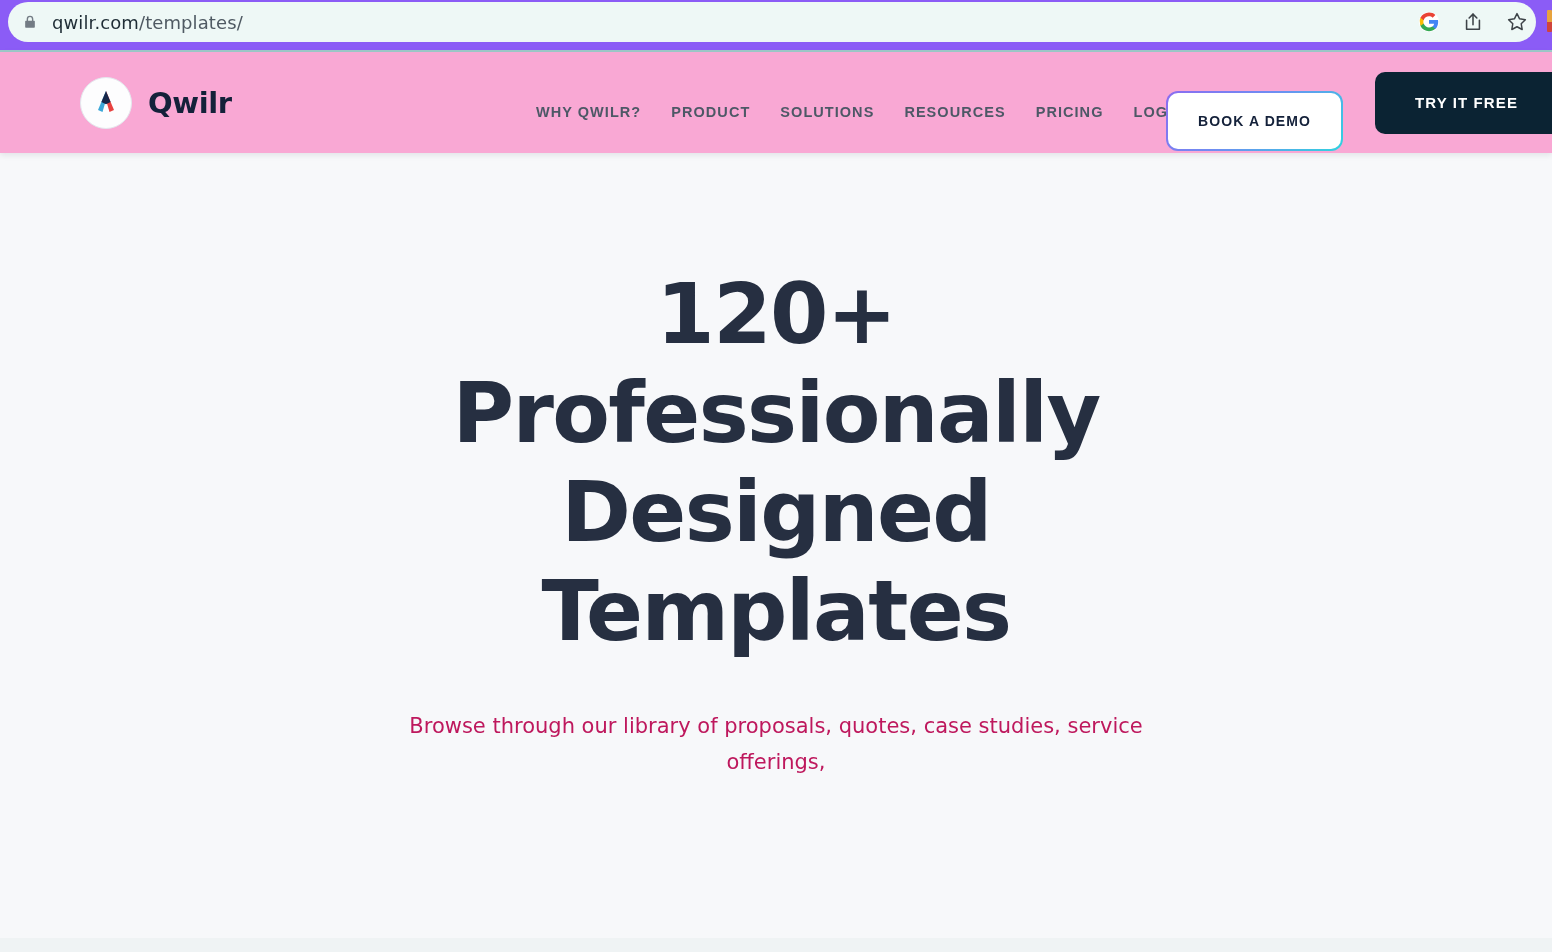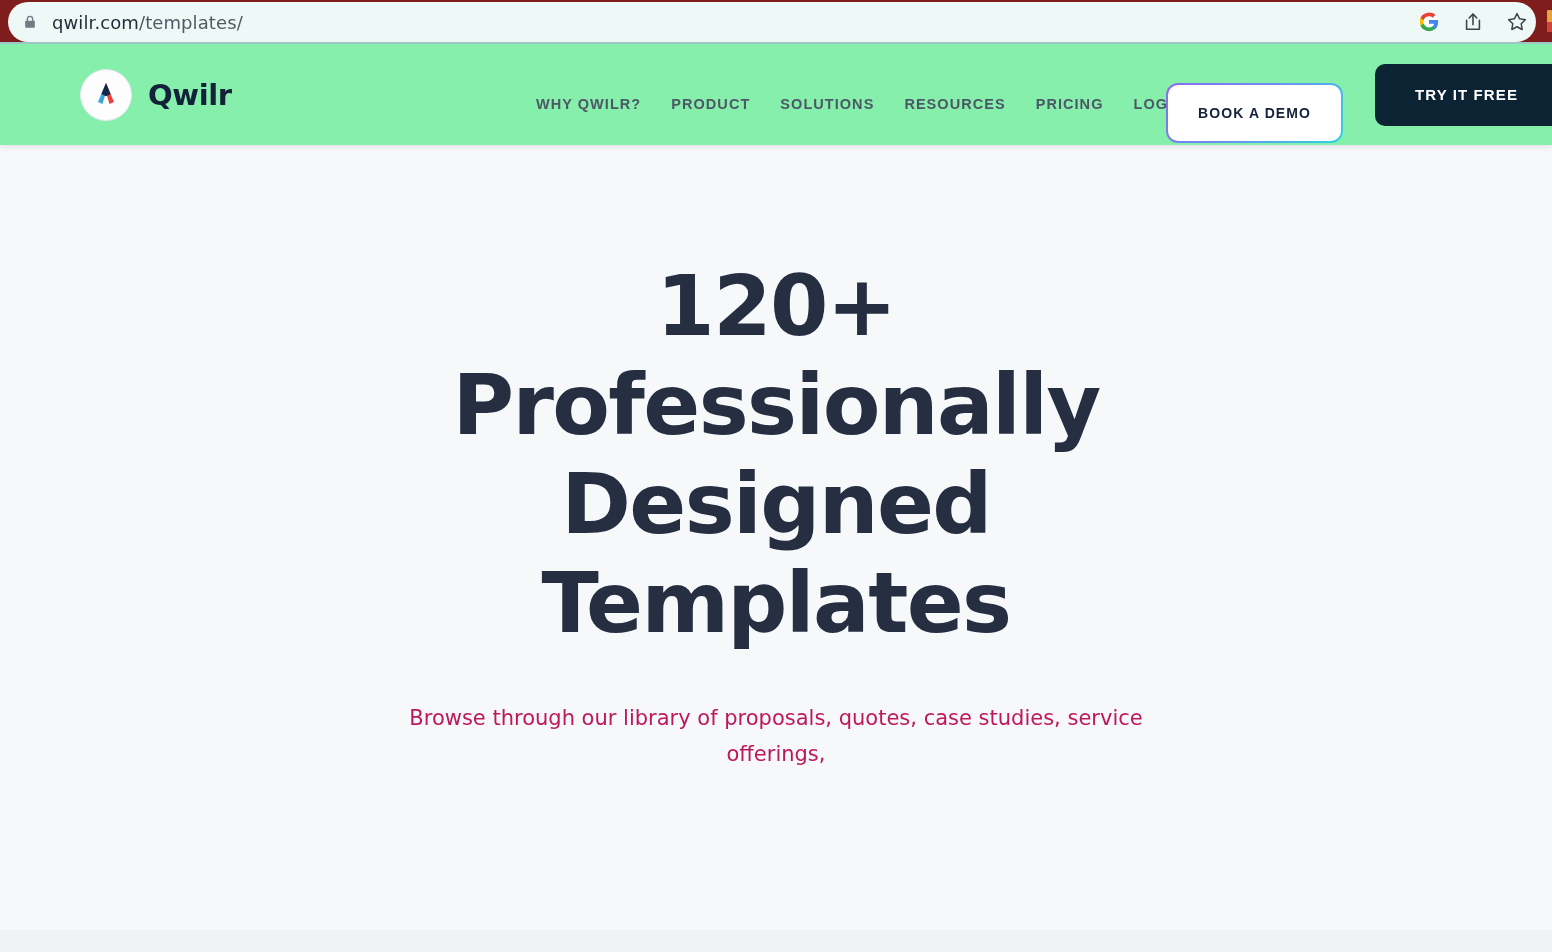--- a/index.html
+++ b/index.html
@@ -12,22 +12,22 @@
 
   body {
     font-family: "Liberation Sans", sans-serif;
     background: #f7f8fa;
   }
 
   
   .browser-chrome {
     position: relative;
     width: 1552px;
-    height: 44px;
-    background: #7f1d1d;
+    height: 52px;
+    background: #8b5cf6;
     display: flex;
     align-items: center;
     padding: 0 5px;
   }
 
   .omnibox {
     position: absolute;
     left: 8px;
     top: 2px;
     width: 1528px;
@@ -89,21 +89,21 @@
     width: 100%;
     height: 2px;
     background: #9fc9c9;
   }
 
   
   .site-header {
     position: relative;
     width: 1552px;
     height: 101px;
-    background: #86efac;
+    background: #f9a8d4;
     display: flex;
     align-items: center;
     box-shadow: 0 2px 6px rgba(30, 40, 60, 0.10);
     z-index: 5;
   }
 
   .brand {
     display: flex;
     align-items: center;
     gap: 16px;

